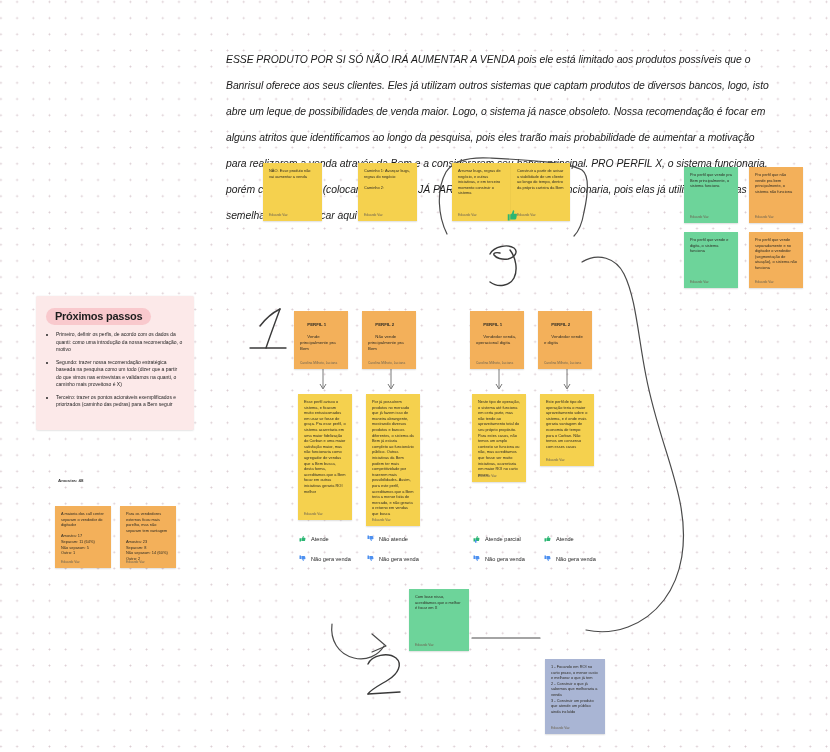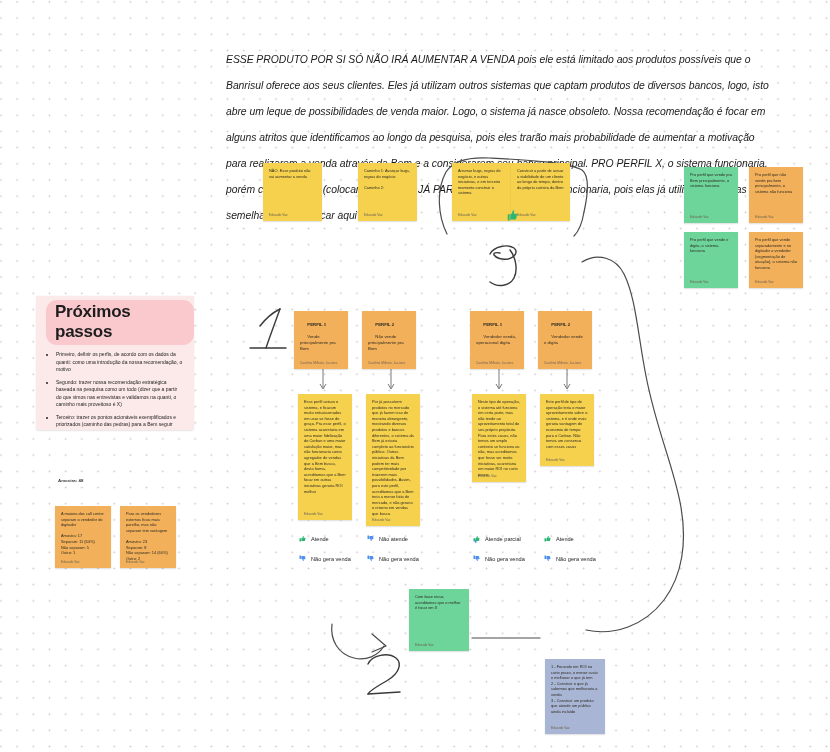--- a/index.html
+++ b/index.html
@@ -62,25 +62,25 @@
   
   #proximos {
     position: absolute;
     left: 36px; top: 296px; width: 158px; height: 134px;
     background: #fce9e9;
     border-radius: 2px;
     box-shadow: 0 0.5px 1.5px rgba(0,0,0,0.10);
   }
   #proximos .pp-title {
     display: inline-block;
-    margin: 4px 0 0 10px;
+    margin: 12px 0 0 10px;
     padding: 2px 9px 3px 9px;
     background: #f9c9cd;
     border-radius: 11px;
-    font-size: 17px;
+    font-size: 11px;
     font-weight: bold;
     color: #1d1d1d;
     letter-spacing: -0.25px;
   }
   #proximos ul {
     margin: 6px 10px 0 20px;
     font-size: 5.0px;
     line-height: 7.5px;
     color: #242424;
   }

